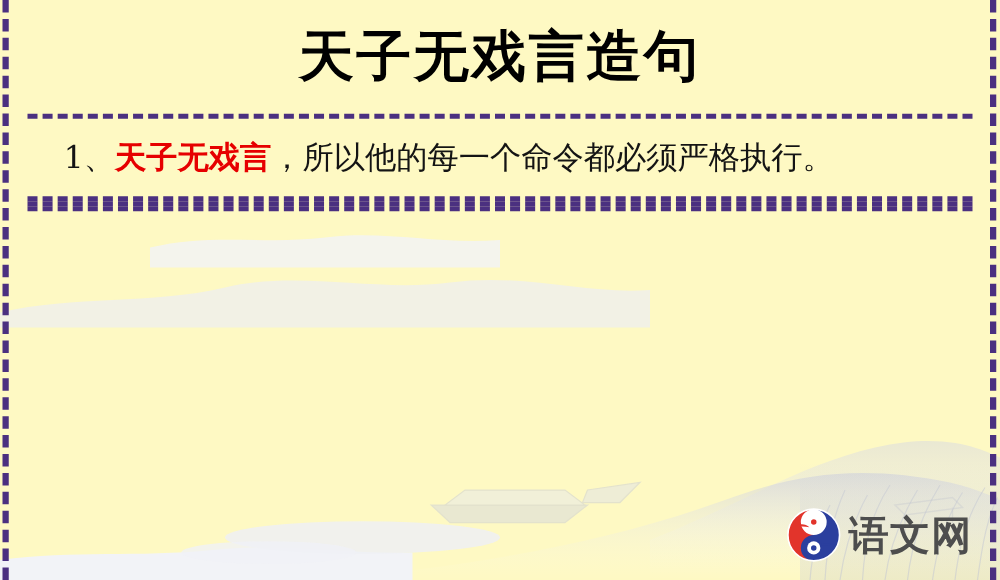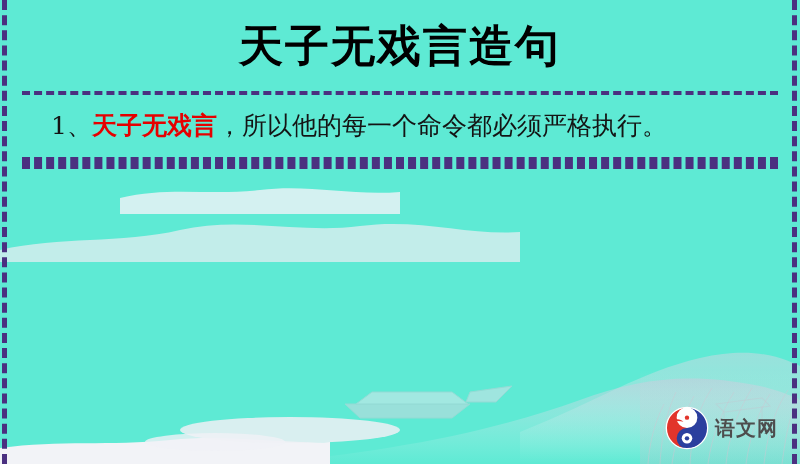--- a/index.html
+++ b/index.html
@@ -7,21 +7,21 @@
     padding: 0;
     background: #ffffff;
   }
   body {
     font-family: "DejaVu Serif", "Liberation Serif", serif;
   }
   .page {
     position: relative;
     width: 800px;
     height: 464px;
-    background: #5eead4;
+    background: #fef9c3;
     overflow: hidden;
     box-sizing: border-box;
   }
 
   
   .watermark {
     position: absolute;
     inset: 0;
     pointer-events: none;
     z-index: 0;
@@ -94,21 +94,21 @@
     bottom: 14px;
     z-index: 5;
     display: flex;
     align-items: center;
     gap: 6px;
   }
   .logo-mark { width: 44px; height: 44px; display: block; }
   .logo-text {
     font-family: Liberation Sans, sans-serif;
     font-weight: 700;
-    font-size: 20px;
+    font-size: 32px;
     color: #4d4d4d;
     letter-spacing: 1px;
     line-height: 1;
   }
 </style>
 </head>
 <body>
 
 <div class="page">
 

